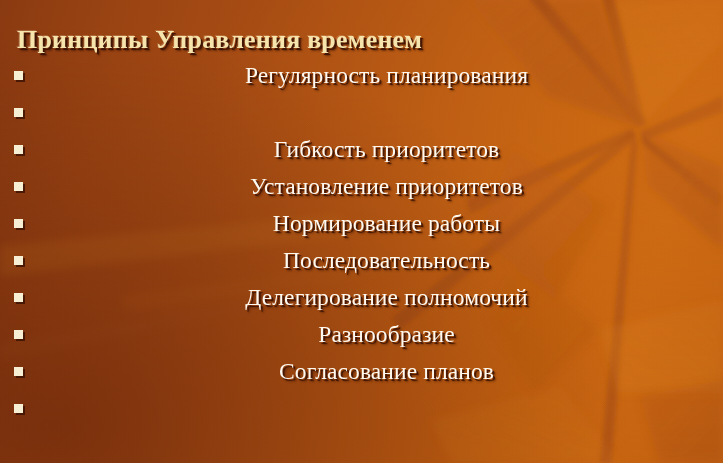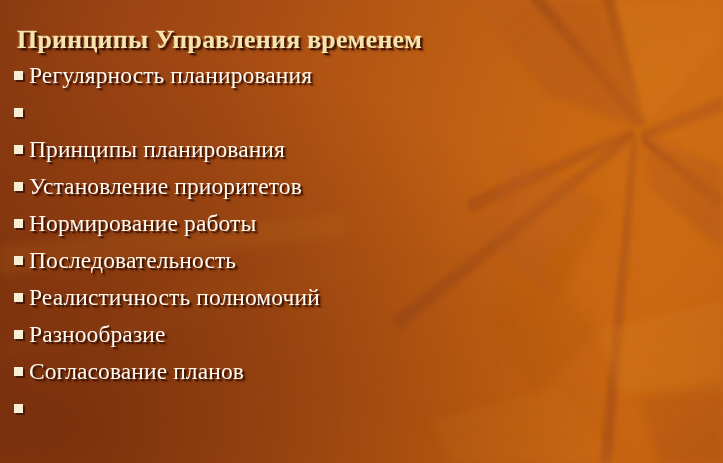--- a/index.html
+++ b/index.html
@@ -70,22 +70,23 @@
     top: 57px;
     width: 723px;
     list-style: none;
     margin: 0;
     padding: 0;
   }
   .bullet-row {
     position: relative;
     height: 37px;
     line-height: 37px;
-    padding-left: 29px;
+    padding-left: 50px;
     white-space: nowrap;
+    text-align: center;
   }
   .bullet-marker {
     position: absolute;
     left: 14px;
     top: 14px;
     width: 9px;
     height: 9px;
     background: #f7efd4;
     box-shadow: 2px 2px 0 rgba(58,18,4,0.8);
   }
@@ -168,37 +169,37 @@
   <ul id="bullets">
     <li class="bullet-row">
       <span class="bullet-marker"></span>
       <span class="bullet-text">Регулярность планирования</span>
     </li>
     <li class="bullet-row">
       <span class="bullet-marker"></span>
     </li>
     <li class="bullet-row">
       <span class="bullet-marker"></span>
-      <span class="bullet-text">Принципы планирования</span>
+      <span class="bullet-text">Гибкость приоритетов</span>
     </li>
     <li class="bullet-row">
       <span class="bullet-marker"></span>
       <span class="bullet-text">Установление приоритетов</span>
     </li>
     <li class="bullet-row">
       <span class="bullet-marker"></span>
       <span class="bullet-text">Нормирование работы</span>
     </li>
     <li class="bullet-row">
       <span class="bullet-marker"></span>
       <span class="bullet-text">Последовательность</span>
     </li>
     <li class="bullet-row">
       <span class="bullet-marker"></span>
-      <span class="bullet-text">Реалистичность полномочий</span>
+      <span class="bullet-text">Делегирование полномочий</span>
     </li>
     <li class="bullet-row">
       <span class="bullet-marker"></span>
       <span class="bullet-text">Разнообразие</span>
     </li>
     <li class="bullet-row">
       <span class="bullet-marker"></span>
       <span class="bullet-text">Согласование планов</span>
     </li>
     <li class="bullet-row">

